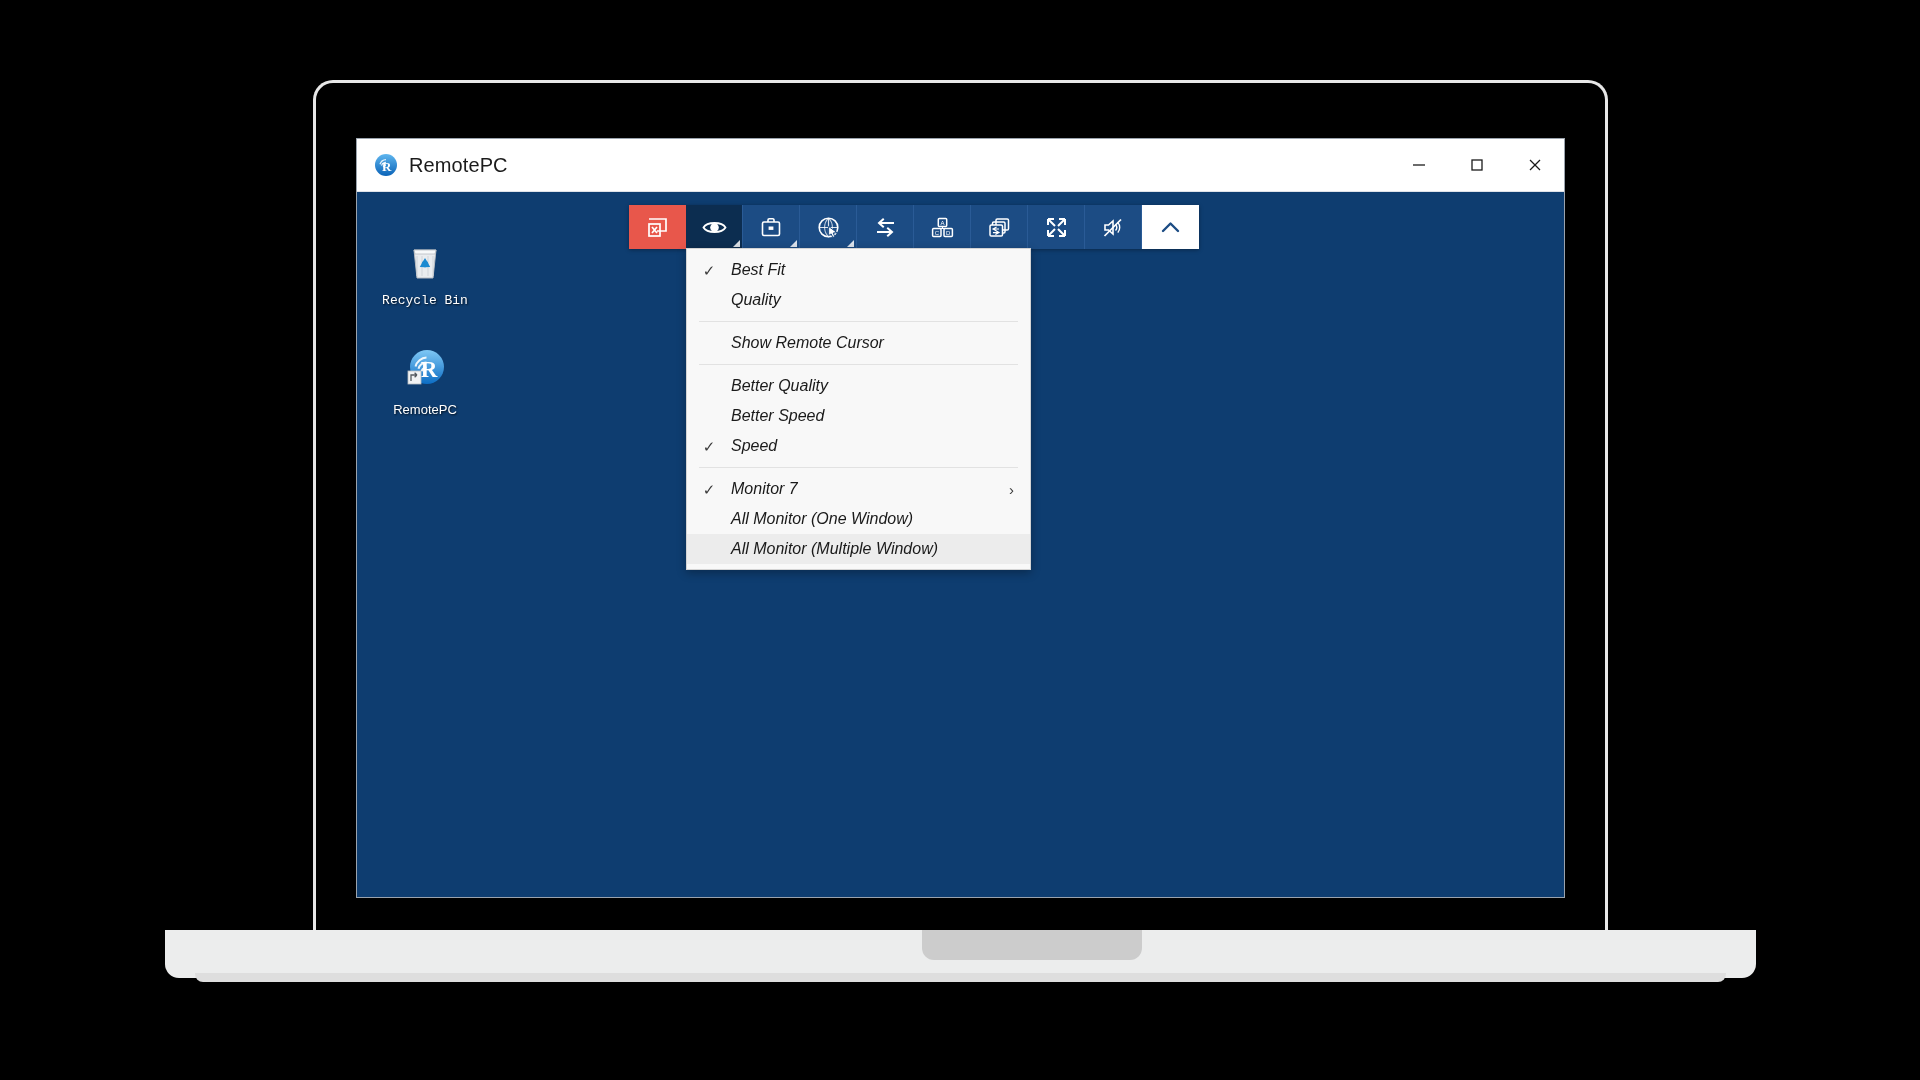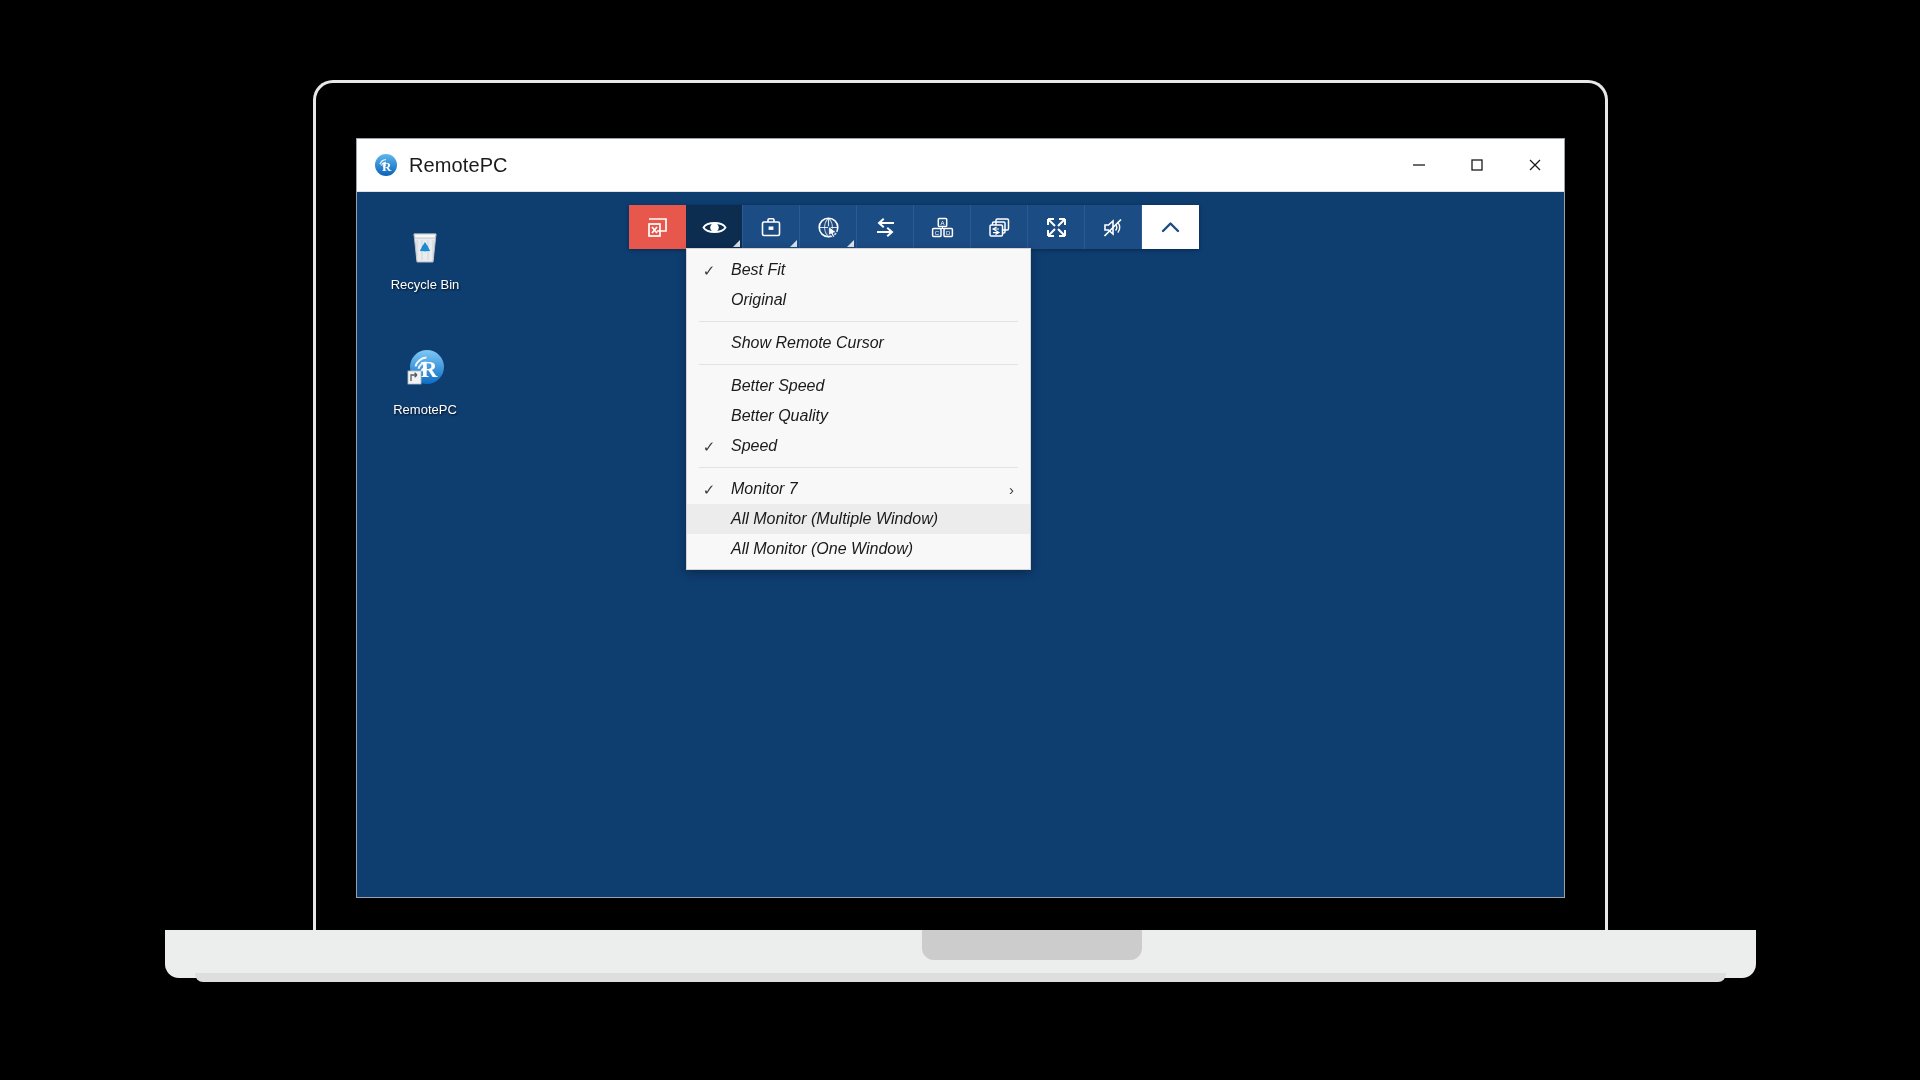--- a/index.html
+++ b/index.html
@@ -112,21 +112,21 @@
     display: flex; align-items: center; justify-content: center;
   }
   .desktop-icon .caption {
     margin-top: 7px;
     font-size: 13px;
     color: #ffffff;
     text-align: center;
     text-shadow: 1px 1px 2px rgba(0,0,0,.75);
     line-height: 1.2;
   }
-  #icon-recycle-bin { left: 16px; top: 28px; }
+  #icon-recycle-bin { left: 16px; top: 44px; font-family: Liberation Mono, monospace; }
   #icon-remotepc    { left: 16px; top: 153px; }
 
   
   #remote-toolbar {
     position: absolute;
     left: 272px; top: 13px;
     height: 44px;
     display: flex;
     background: #1c4c84;
     box-shadow: 0 1px 4px rgba(0,0,0,.35);
@@ -397,50 +397,50 @@
       </div>
     </div>
 
     <div id="view-menu">
         <div class="menu-item">
           <span class="check-col">✓</span>
           <span class="label">Best Fit</span>
         </div>
         <div class="menu-item">
           <span class="check-col"></span>
-          <span class="label">Original</span>
+          <span class="label">Quality</span>
         </div>
         <div class="menu-sep"></div>
         <div class="menu-item">
           <span class="check-col"></span>
           <span class="label">Show Remote Cursor</span>
         </div>
         <div class="menu-sep"></div>
         <div class="menu-item">
           <span class="check-col"></span>
+          <span class="label">Better Quality</span>
+        </div>
+        <div class="menu-item">
+          <span class="check-col"></span>
           <span class="label">Better Speed</span>
-        </div>
-        <div class="menu-item">
-          <span class="check-col"></span>
-          <span class="label">Better Quality</span>
         </div>
         <div class="menu-item">
           <span class="check-col">✓</span>
           <span class="label">Speed</span>
         </div>
         <div class="menu-sep"></div>
         <div class="menu-item">
           <span class="check-col">✓</span>
           <span class="label">Monitor 7</span>
           <span class="submenu-arrow">›</span>
         </div>
+        <div class="menu-item">
+          <span class="check-col"></span>
+          <span class="label">All Monitor (One Window)</span>
+        </div>
         <div class="menu-item highlight">
           <span class="check-col"></span>
           <span class="label">All Monitor (Multiple Window)</span>
-        </div>
-        <div class="menu-item">
-          <span class="check-col"></span>
-          <span class="label">All Monitor (One Window)</span>
         </div>
       </div>
 
   </div>
 </div>
 
 </body></html>

